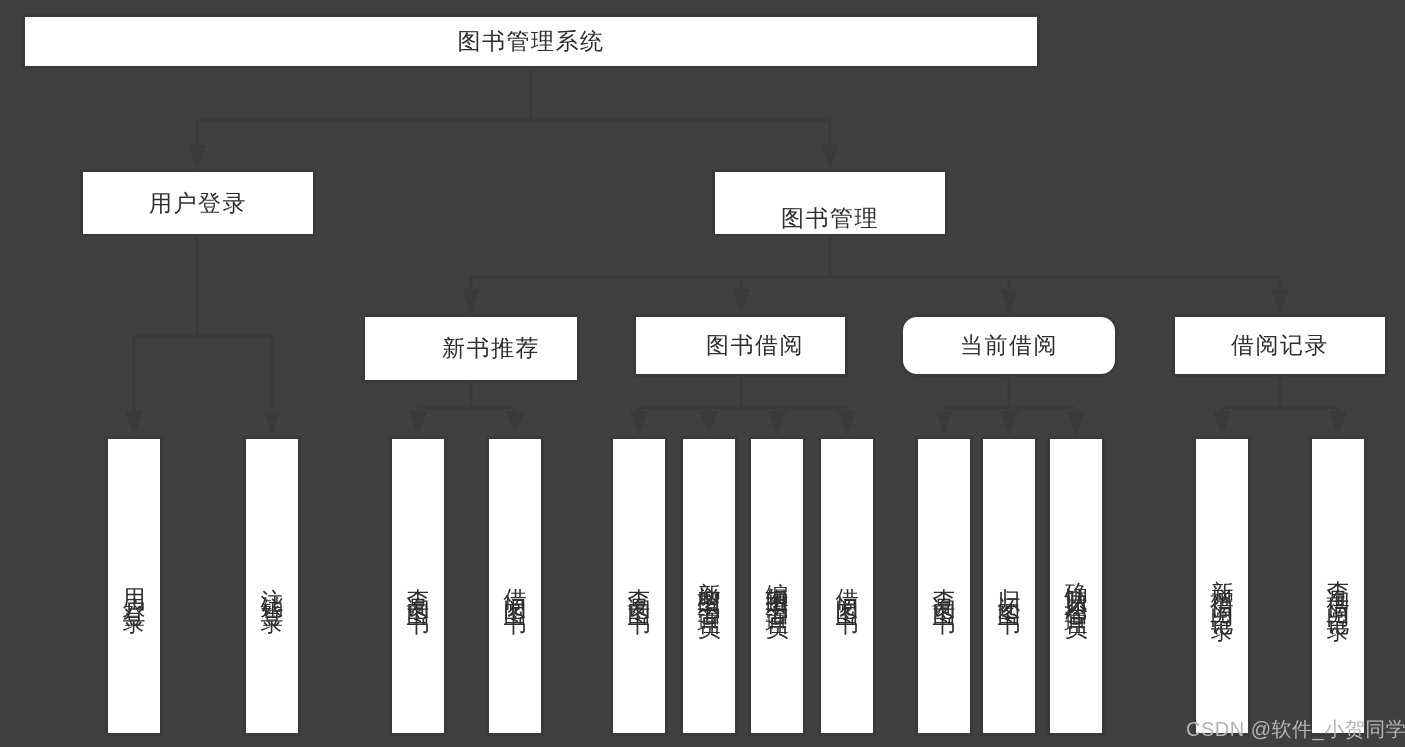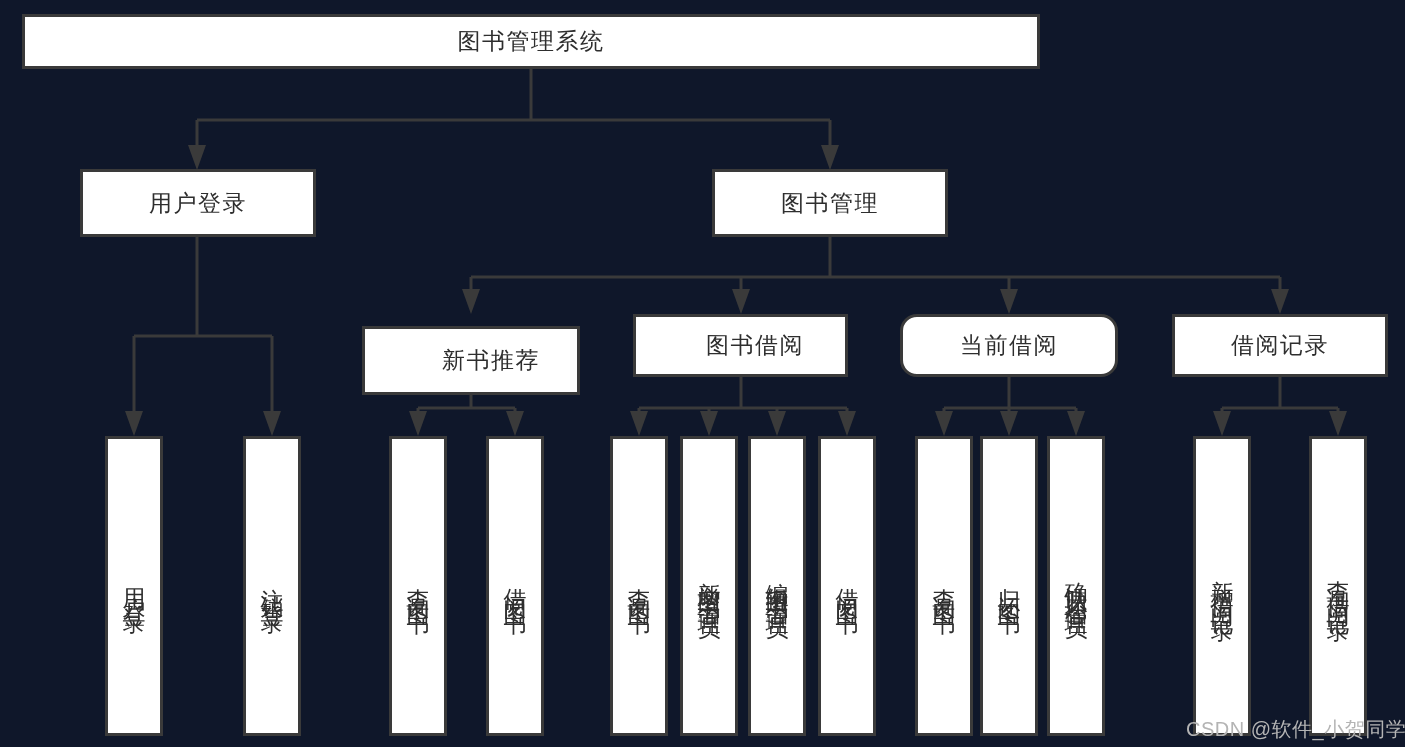--- a/index.html
+++ b/index.html
@@ -1,21 +1,21 @@
 <!DOCTYPE html>
 <html><head>
 <meta charset="utf-8">
 <style>
   * { margin: 0; padding: 0; box-sizing: border-box; }
   html, body { background: #ffffff; }
   .canvas {
     position: relative;
     width: 1405px;
     height: 747px;
-    background: #0f172a;
+    background: #404040;
     font-family: "Liberation Sans", sans-serif;
     overflow: hidden;
   }
   .connector-svg {
     position: absolute;
     left: 0; top: 0;
     width: 1405px; height: 747px;
     z-index: 1;
   }
   .hbox {
@@ -139,25 +139,25 @@
     </g>
   </svg>
 
   <div class="hbox" style="left:22px; top:14px; width:1018px; height:55px;">
     <span class="hlabel">图书管理系统</span>
   </div>
 
   <div class="hbox" style="left:80px; top:169px; width:236px; height:68px;">
     <span class="hlabel">用户登录</span>
   </div>
-  <div class="hbox" style="left:712px; top:169px; width:236px; height:68px;">
+  <div class="hbox" style="left:712px; top:169px; width:236px; height:68px;align-items:flex-end;">
     <span class="hlabel">图书管理</span>
   </div>
 
-  <div class="hbox" style="left:362px; top:326px; width:218px; height:69px;padding-left:40px;">
+  <div class="hbox" style="left:362px; top:314px; width:218px; height:69px;padding-left:40px;">
     <span class="hlabel">新书推荐</span>
   </div>
   <div class="hbox" style="left:633px; top:314px; width:215px; height:63px;padding-left:29px;">
     <span class="hlabel">图书借阅</span>
   </div>
   <div class="hbox" style="left:900px; top:314px; width:218px; height:63px;border-radius:17px;">
     <span class="hlabel">当前借阅</span>
   </div>
   <div class="hbox" style="left:1172px; top:314px; width:216px; height:63px;">
     <span class="hlabel">借阅记录</span>

